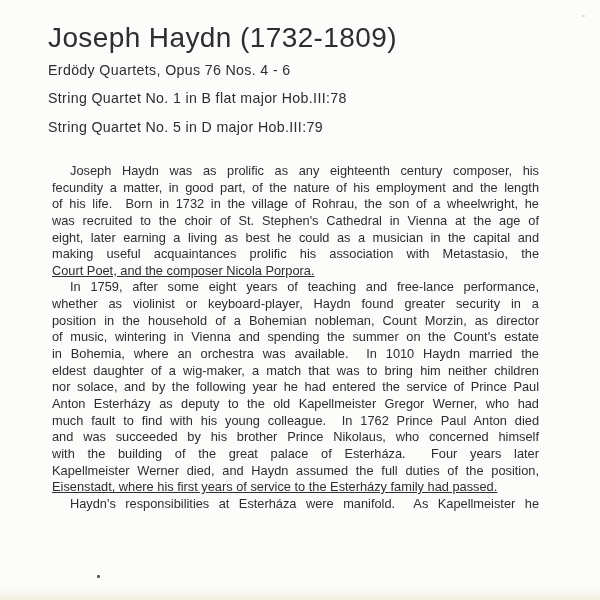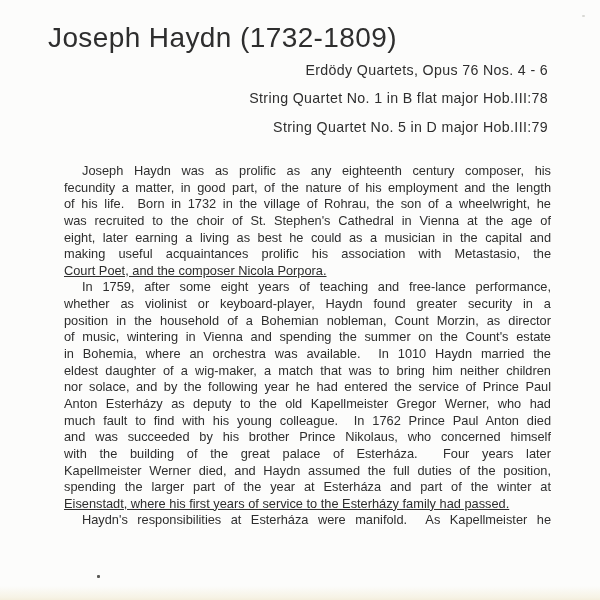--- a/index.html
+++ b/index.html
@@ -30,25 +30,24 @@
     left: 48px;
     top: 56px;
     width: 500px;
   }
   .work-item {
     height: 28.4px;
     line-height: 28.4px;
     font-size: 14.2px;
     letter-spacing: 0.35px;
     white-space: nowrap;
-    text-align: right;
   }
   .body-text {
     position: absolute;
-    left: 64px;
+    left: 52px;
     top: 163px;
     width: 487px;
   }
   .para { margin: 0; }
   .para + .para { }
   .text-line {
     height: 16.65px;
     line-height: 16.65px;
     font-size: 12.8px;
     text-align: justify;
@@ -119,21 +118,20 @@
         <div class="text-line">position in the household of a Bohemian nobleman, Count Morzin, as director</div>
         <div class="text-line">of music, wintering in Vienna and spending the summer on the Count's estate</div>
         <div class="text-line">in Bohemia, where an orchestra was available.  In 1010 Haydn married the</div>
         <div class="text-line">eldest daughter of a wig-maker, a match that was to bring him neither children</div>
         <div class="text-line">nor solace, and by the following year he had entered the service of Prince Paul</div>
         <div class="text-line">Anton Esterházy as deputy to the old Kapellmeister Gregor Werner, who had</div>
         <div class="text-line">much fault to find with his young colleague.  In 1762 Prince Paul Anton died</div>
         <div class="text-line">and was succeeded by his brother Prince Nikolaus, who concerned himself</div>
         <div class="text-line">with the building of the great palace of Esterháza.  Four years later</div>
         <div class="text-line">Kapellmeister Werner died, and Haydn assumed the full duties of the position,</div>
-        <div class="text-line">spending the larger part of the year at Esterháza and part of the winter at</div>
         <div class="text-line flush-left">Eisenstadt, where his first years of service to the Esterházy family had passed.</div>
       </div>
       <div class="para">
         <div class="text-line indent">Haydn's responsibilities at Esterháza were manifold.  As Kapellmeister he</div>
       </div>
     </div>
 
   <div class="speck"></div>
   <div class="speck-faint"></div>
   <div class="scan-edge-bottom"></div>

